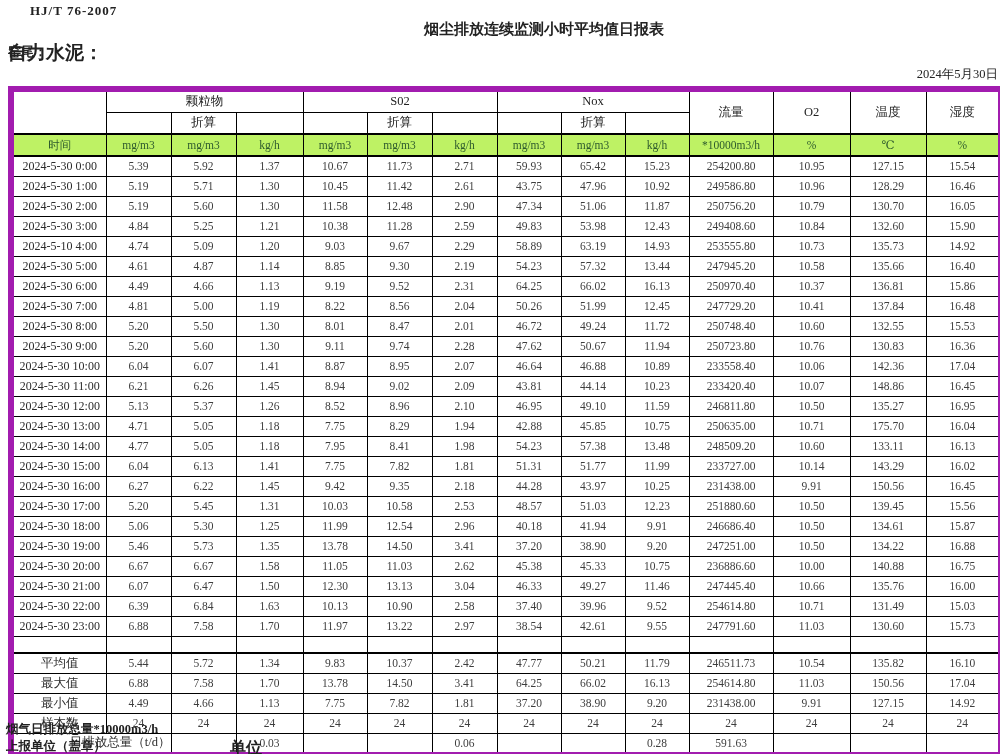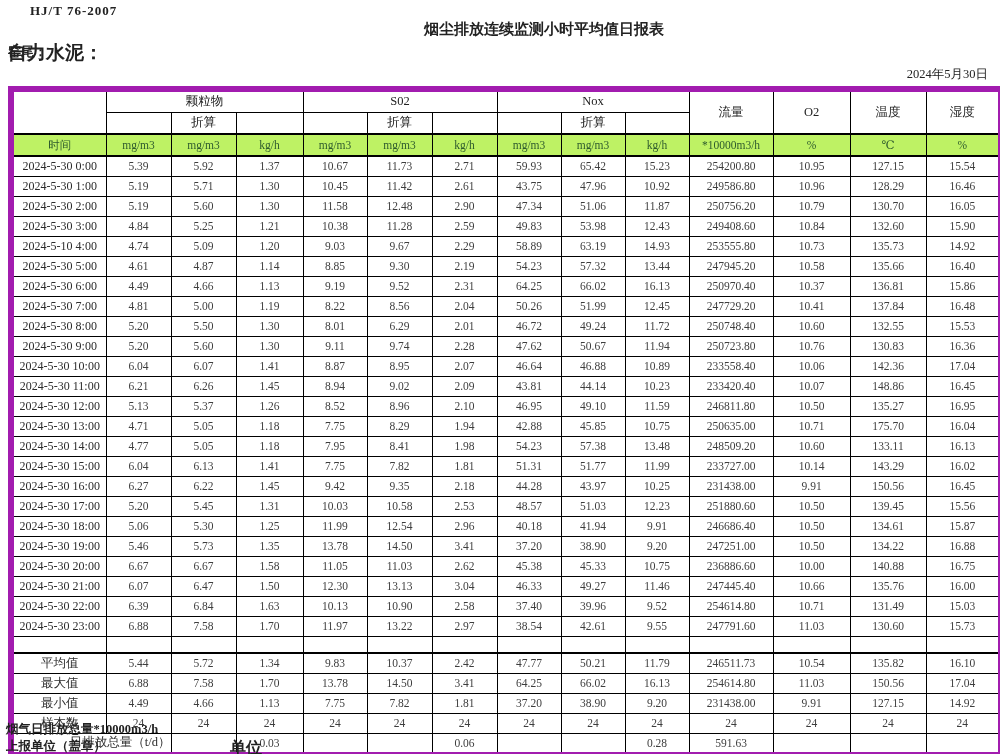--- a/index.html
+++ b/index.html
@@ -4,21 +4,21 @@
 <style>
   html,body{margin:0;padding:0;background:#fff;}
   .page{
     position:relative;width:1000px;height:754px;background:#ffffff;
     font-family:"Liberation Serif","DejaVu Serif",serif;color:#222;overflow:hidden;
   }
   .std{position:absolute;left:30px;top:3px;font-weight:bold;font-size:13px;letter-spacing:1px;}
   .title{position:absolute;left:0;top:20px;width:100%;text-align:center;font-weight:bold;font-size:15px;padding-left:44px;}
   .company{position:absolute;left:8px;top:40px;font-weight:bold;font-size:19px;}
   .site{position:absolute;left:8px;top:43px;font-weight:bold;font-size:13px;}
-  .date{position:absolute;right:12px;top:66px;font-size:12.5px;}
+  .date{position:absolute;right:2px;top:66px;font-size:12.5px;}
   table.report{
     position:absolute;left:8px;top:86px;width:990px;
     border-collapse:collapse;table-layout:fixed;
     border:6px solid #a21caf;
   }
   table.report td{
     border:1px solid #000;text-align:center;vertical-align:middle;
     padding:0;font-size:11.5px;color:#3d3d3d;line-height:1.1;
     overflow:hidden;white-space:nowrap;
   }
@@ -234,21 +234,21 @@
           <td class="bl2">10.41</td>
           <td class="bl2">137.84</td>
           <td class="bl2">16.48</td>
         </tr>
         <tr class="datarow">
           <td class="time">2024-5-30 8:00</td>
           <td class="bl2">5.20</td>
           <td>5.50</td>
           <td>1.30</td>
           <td class="bl2">8.01</td>
-          <td>6.29</td>
+          <td>8.47</td>
           <td>2.01</td>
           <td class="bl2">46.72</td>
           <td>49.24</td>
           <td>11.72</td>
           <td class="bl2">250748.40</td>
           <td class="bl2">10.60</td>
           <td class="bl2">132.55</td>
           <td class="bl2">15.53</td>
         </tr>
         <tr class="datarow">

